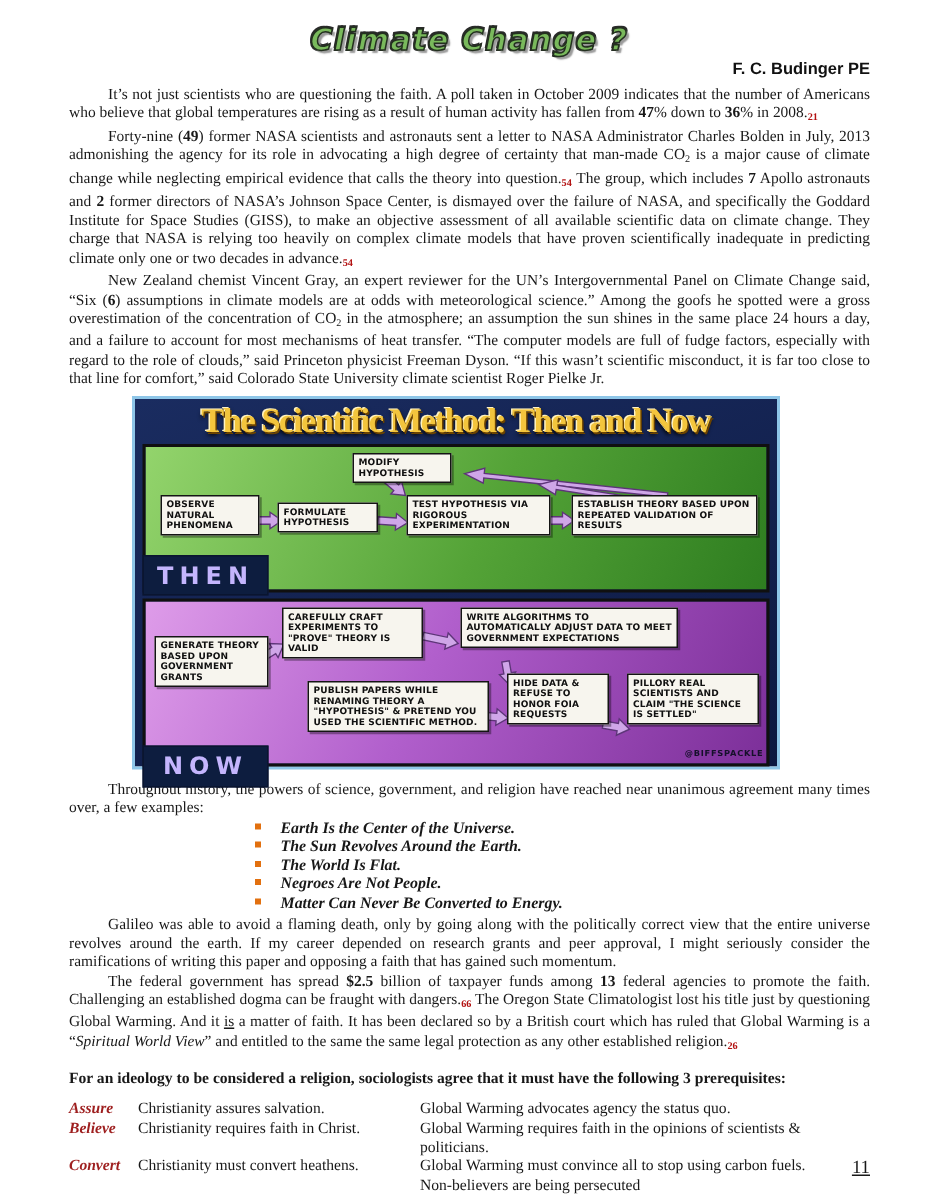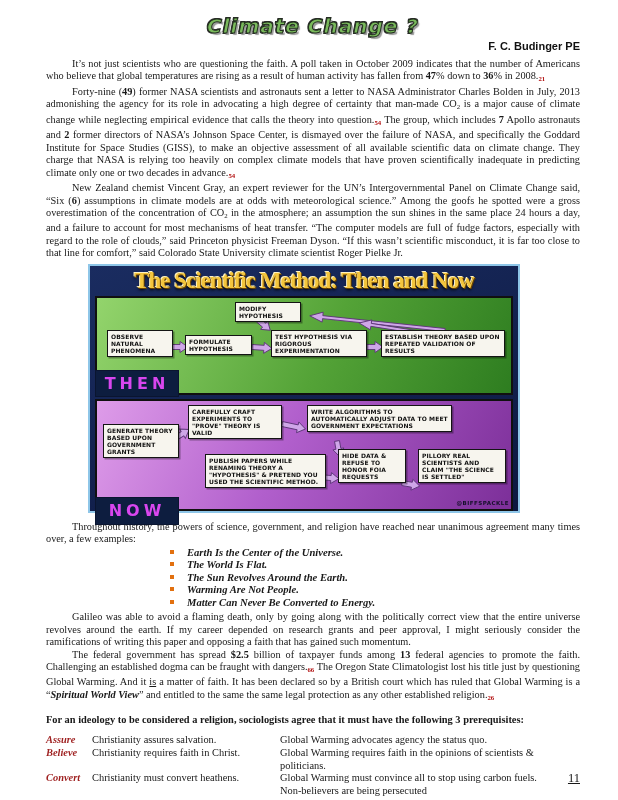--- a/index.html
+++ b/index.html
@@ -6,39 +6,39 @@
   .page{position:relative;width:618px;height:800px;background:#ffffff;box-sizing:border-box;
         padding:10px 38px 0 46px;overflow:hidden;font-family:"Liberation Serif",serif;color:#181818;}
   .doc-title{margin:4px 0 0 0;text-align:center;font-family:"DejaVu Sans",sans-serif;
         font-weight:bold;font-style:italic;font-size:20px;letter-spacing:1px;color:#79b95c;
         -webkit-text-stroke:1px #23301f;
         text-shadow:2px 2px 1px #9a9a9a, -1px -1px 0 #2a2a2a, 1px -1px 0 #2a2a2a, -1px 1px 0 #2a2a2a;}
   .author{text-align:right;font-family:"Liberation Sans",sans-serif;font-size:11px;
         font-weight:bold;margin:2px 0 6px 0;color:#111;}
   .para{margin:0;font-size:10.3px;line-height:12.45px;text-align:justify;text-indent:26px;}
   .b{font-weight:bold;}
-  .bi{font-weight:bold;font-style:italic;}
+  .bi{font-weight:normal;font-style:italic;}
   .u{text-decoration:underline;}
   .sub{font-size:6.8px;vertical-align:-2px;}
   .fn{font-size:6.8px;vertical-align:-2px;color:#b31212;font-weight:bold;}
 
   
   .comic{position:relative;width:432px;height:249px;margin:4px 0 8px 42px;box-sizing:border-box;
          background:linear-gradient(160deg,#1a2c60,#0c1840);border:2px solid #8ec6e8;text-decoration:underline;}
   .comic-title{position:absolute;left:0;top:0;width:100%;height:28px;line-height:29px;
          text-align:center;font-family:"Liberation Serif",serif;font-weight:bold;font-size:23px;
          letter-spacing:-1px;color:#f3c53d;white-space:nowrap;
          text-shadow:1px 1px 0 #6b4300, -1px -1px 0 #fff3c2, 0 2px 3px #000;}
   .panel{position:absolute;left:5px;width:418px;border:2px solid #101010;box-sizing:border-box;}
   .panel-then{top:30px;height:99px;background:linear-gradient(115deg,#93d46c,#54a337 55%,#2e7d20);}
   .panel-now{top:133px;height:112px;background:linear-gradient(115deg,#de9ce9,#b15fcc 45%,#7c2f99);}
   .cbox{position:absolute;background:#f7f5ee;border:1.5px solid #141414;box-sizing:border-box;
         padding:2px 3px;font-family:"DejaVu Sans",sans-serif;font-size:6px;line-height:7px;
         font-weight:700;color:#101010;letter-spacing:0.1px;box-shadow:1.5px 1.5px 0 rgba(0,0,0,0.35);}
-  .panel-label{position:absolute;background:#0d1d3f;color:#d946ef;font-family:"DejaVu Sans",sans-serif;
+  .panel-label{position:absolute;background:#0d1d3f;color:#c4b5fd;font-family:"DejaVu Sans",sans-serif;
         font-weight:800;font-size:16px;letter-spacing:4px;text-align:center;border:1px solid #0a1530;}
   .then-label{left:5px;top:104px;width:82px;height:25px;line-height:25px;}
   .now-label{left:5px;top:231px;width:82px;height:26px;line-height:26px;}
   .credit{position:absolute;right:9px;top:234px;font-family:"DejaVu Sans",sans-serif;
         font-size:5.5px;font-weight:700;color:#15102a;letter-spacing:0.5px;}
   .arrows{position:absolute;left:0;top:0;}
 
   
   .bullets{list-style:none;margin:1px 0 2px 124px;padding:0;}
   .bullets li{font-size:10.6px;line-height:12.5px;font-weight:bold;font-style:italic;}
@@ -128,23 +128,23 @@
 
     <div class="panel-label then-label">THEN</div>
     <div class="panel-label now-label">NOW</div>
     <div class="credit">@BIFFSPACKLE</div>
   </div>
 
   <p class="para"><span>Throughout history, the powers of science, government, and religion have reached near unanimous agreement many times over, a few examples:</span></p>
 
   <ul class="bullets">
     <li><span class="sq"></span><span>Earth Is the Center of the Universe.</span></li>
+    <li><span class="sq"></span><span>The Sun Revolves Around the Earth.</span></li>
     <li><span class="sq"></span><span>The World Is Flat.</span></li>
-    <li><span class="sq"></span><span>The Sun Revolves Around the Earth.</span></li>
-    <li><span class="sq"></span><span>Warming Are Not People.</span></li>
+    <li><span class="sq"></span><span>Negroes Are Not People.</span></li>
     <li><span class="sq"></span><span>Matter Can Never Be Converted to Energy.</span></li>
   </ul>
 
   <p class="para"><span>Galileo was able to avoid a flaming death, only by going along with the politically correct view that the entire universe revolves around the earth.  If my career depended on research grants and peer approval, I might seriously consider the ramifications of writing this paper and opposing a faith that has gained such momentum.</span></p>
   <p class="para"><span>The federal government has spread </span><span class="b">$2.5</span><span> billion of taxpayer funds among </span><span class="b">13</span><span> federal agencies to promote the faith.  Challenging an established dogma can be fraught with dangers.</span><span class="fn">66</span><span>  The Oregon State Climatologist lost his title just by questioning Global Warming.  And it </span><span class="u">is</span><span> a matter of faith.  It has been declared so by a British court which has ruled that Global Warming is a “</span><span class="bi">Spiritual World View</span><span>” and entitled to the same the same legal protection as any other established religion.</span><span class="fn">26</span></p>
 
   <p class="prereq">For an ideology to be considered a religion, sociologists agree that it must have the following 3 prerequisites:</p>
 
   <div class="ptable">
     <div class="trow">

